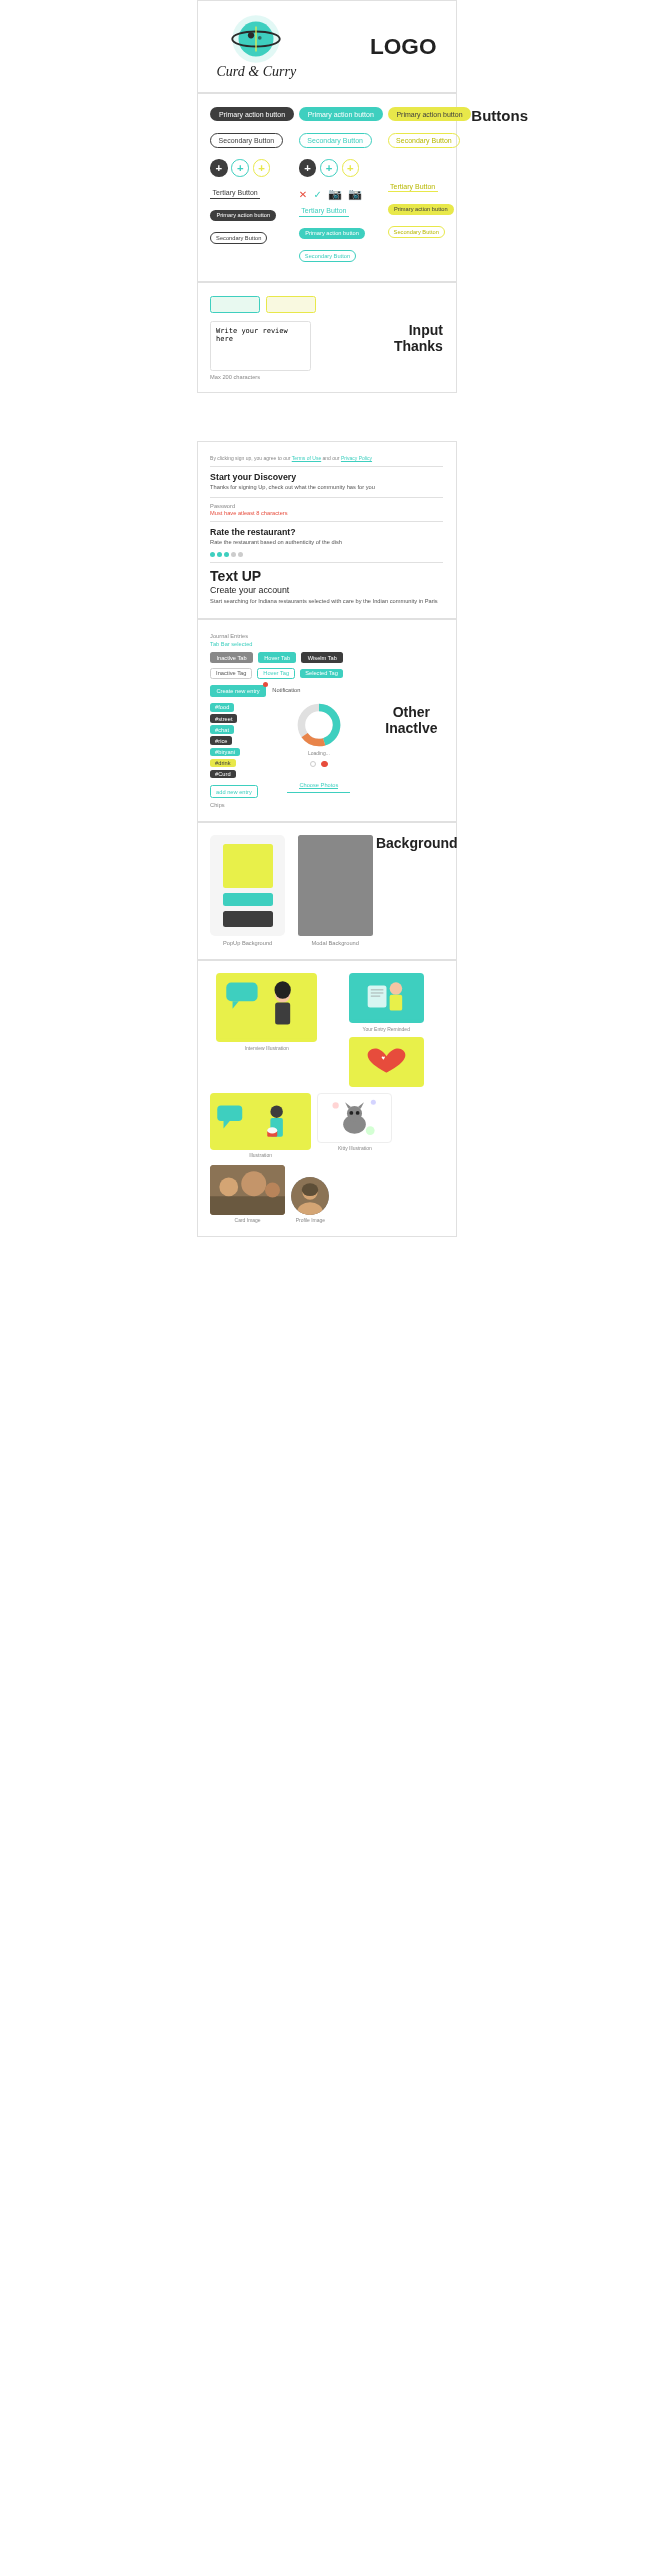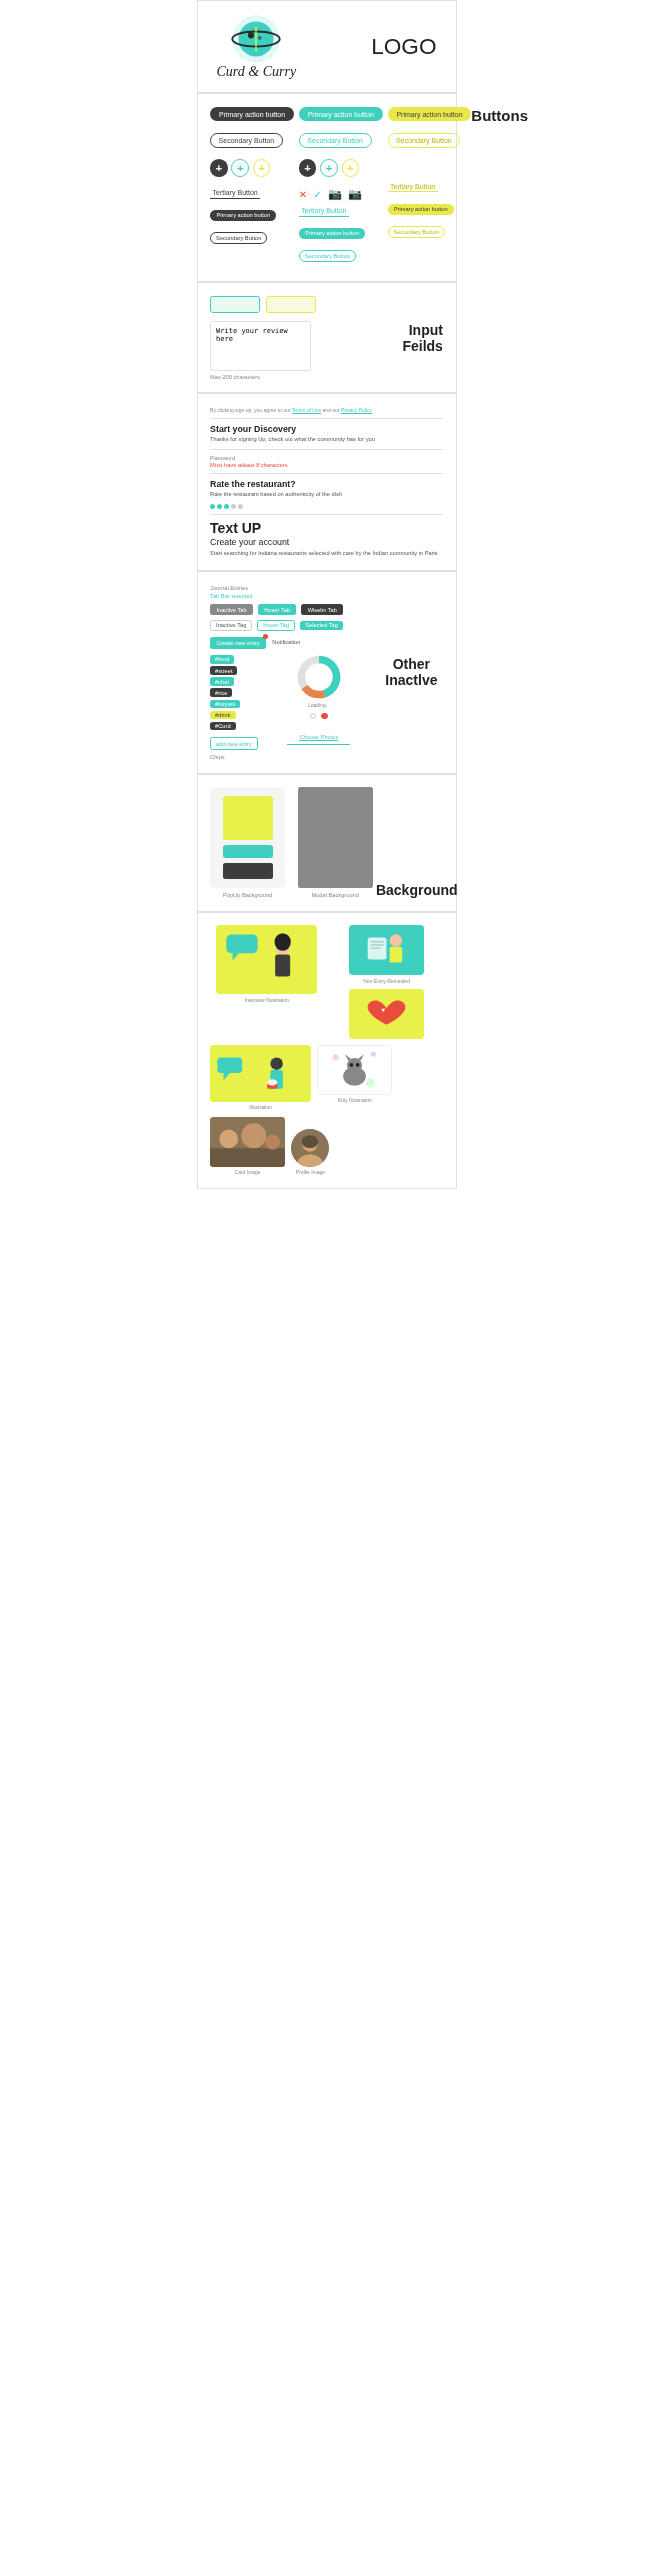--- a/index.html
+++ b/index.html
@@ -39,21 +39,21 @@
 
     .logo-text {
       font-family: 'Georgia', serif;
       font-size: 14px;
       color: #222;
       font-style: italic;
     }
 
     .logo-section-label {
       font-size: 22.6px;
-      font-weight: normal;
+      font-weight: bold;
       color: #222;
     }
 
     
     .buttons-section {
       border: 0.6px solid #e0e0e0;
       padding: 12.6px;
     }
 
     .button-row {
@@ -249,20 +249,21 @@
       font-size: 5.7px;
       color: #888;
       margin-top: 1.3px;
     }
 
     
     .text-section {
       border: 0.6px solid #e0e0e0;
       padding: 12.6px;
       position: relative;
+      margin-top: 48px;
     }
 
     .text-small {
       font-size: 5px;
       color: #888;
       margin-bottom: 2.5px;
     }
 
     .text-link {
       color: #3ecfbf;
@@ -802,21 +803,21 @@
           <input type="text" class="input-field" style="background: rgb(232, 249, 240); border-color: rgb(62, 207, 191);">
           <input type="text" class="input-field input-yellow" style="">
         </div>
 
         <div>
           <textarea class="textarea-field" placeholder="Write your review here" style="">Write your review here</textarea>
           <div class="char-count">Max 200 characters</div>
         </div>
       </div>
       <div style="width:63px; display:flex; align-items:center; justify-content:center;">
-        <span style="font-size:14px; font-weight:bold; color:#222; text-align:right;">Input Feilds</span>
+        <span style="font-size:14px; font-weight:bold; color:#222; text-align:right;">Input Thanks</span>
       </div>
     </div>
   </div>
 
   <div class="text-section">
     <div style="display:flex; gap:12.6px;">
       <div style="flex:1;">
 
         <div class="text-small">
           By clicking sign up, you agree to our <span class="text-link">Terms of Use</span> and our <span class="text-link">Privacy Policy</span>
@@ -947,21 +948,21 @@
         </div>
         <div class="popup-bg-label">PopUp Background</div>
       </div>
 
       <div class="modal-bg-container">
         <div class="modal-bg-box"></div>
         <div class="modal-bg-label">Modal Background</div>
       </div>
     </div>
 
-    <div style="width:63px; display:flex; align-items:flex-end; justify-content:center;">
+    <div style="width:63px; display:flex; align-items:flex-start; justify-content:center;">
       <span style="font-size:14px; font-weight:bold; color:#222;">Background</span>
     </div>
   </div>
 
   <div class="illustration-section">
     <div style="display:flex; gap:12.6px;">
       <div style="flex:1;">
         <div class="illus-grid">
 
           <div class="illus-item">

